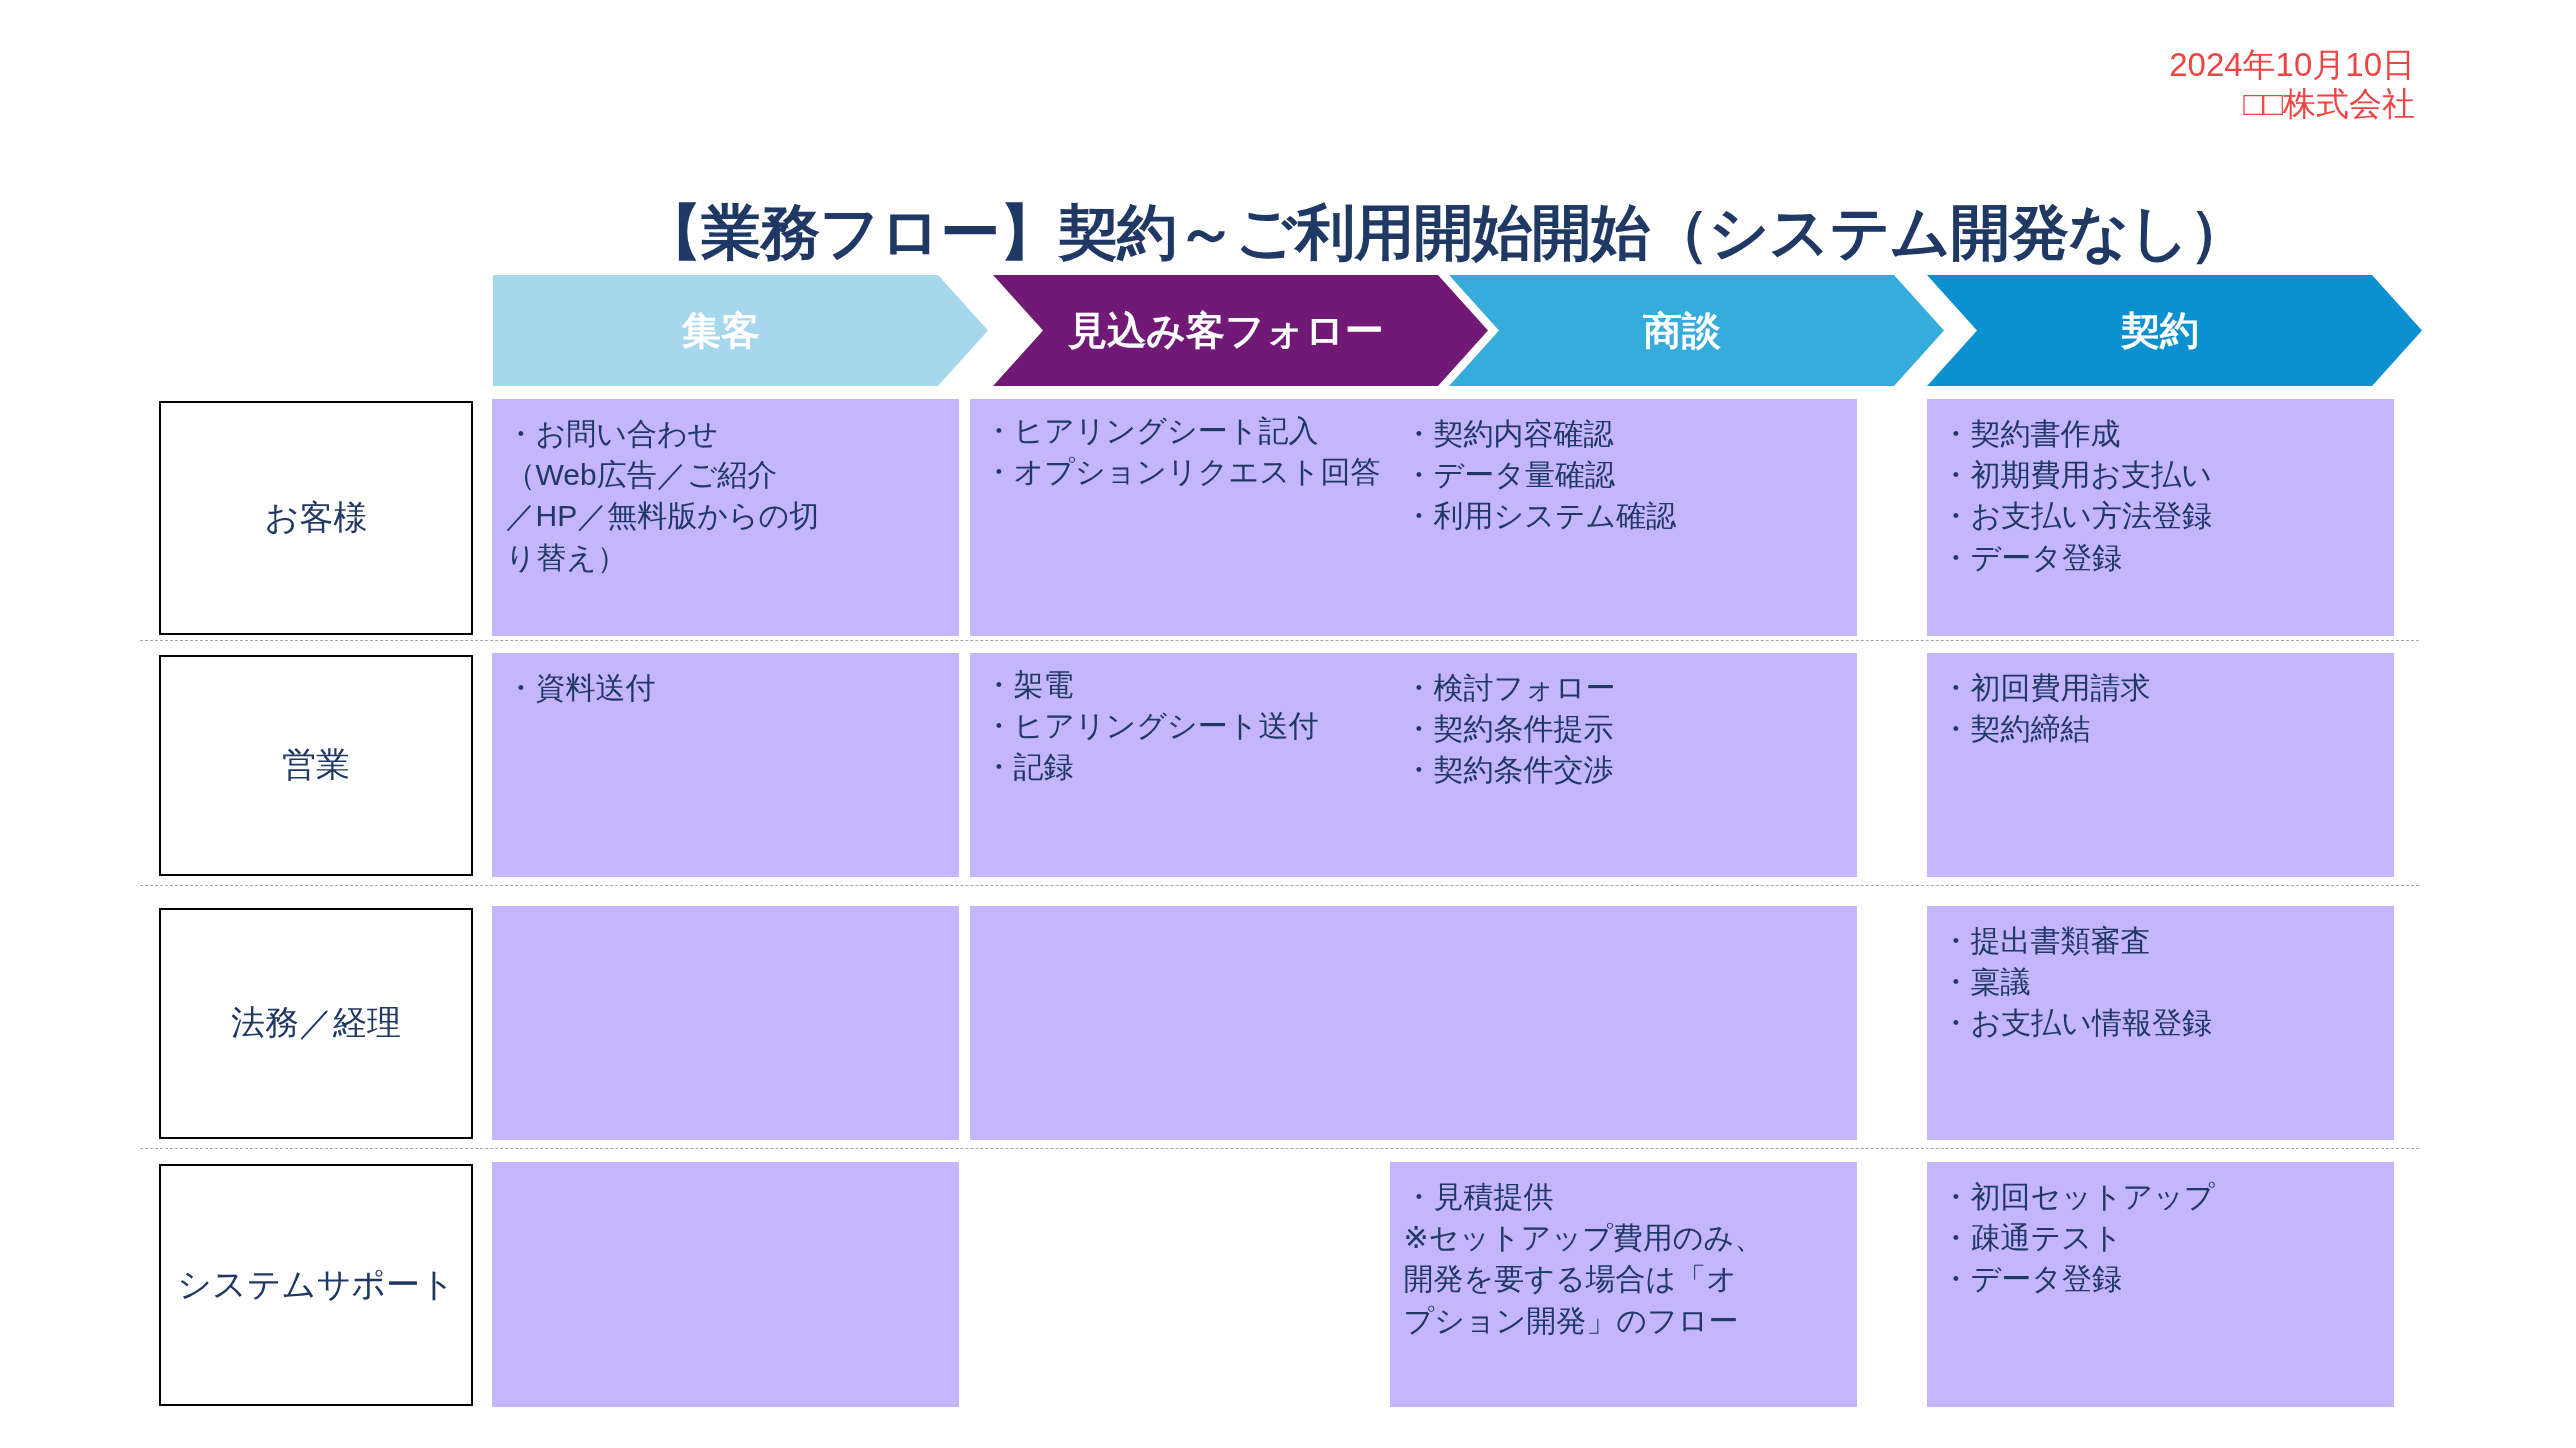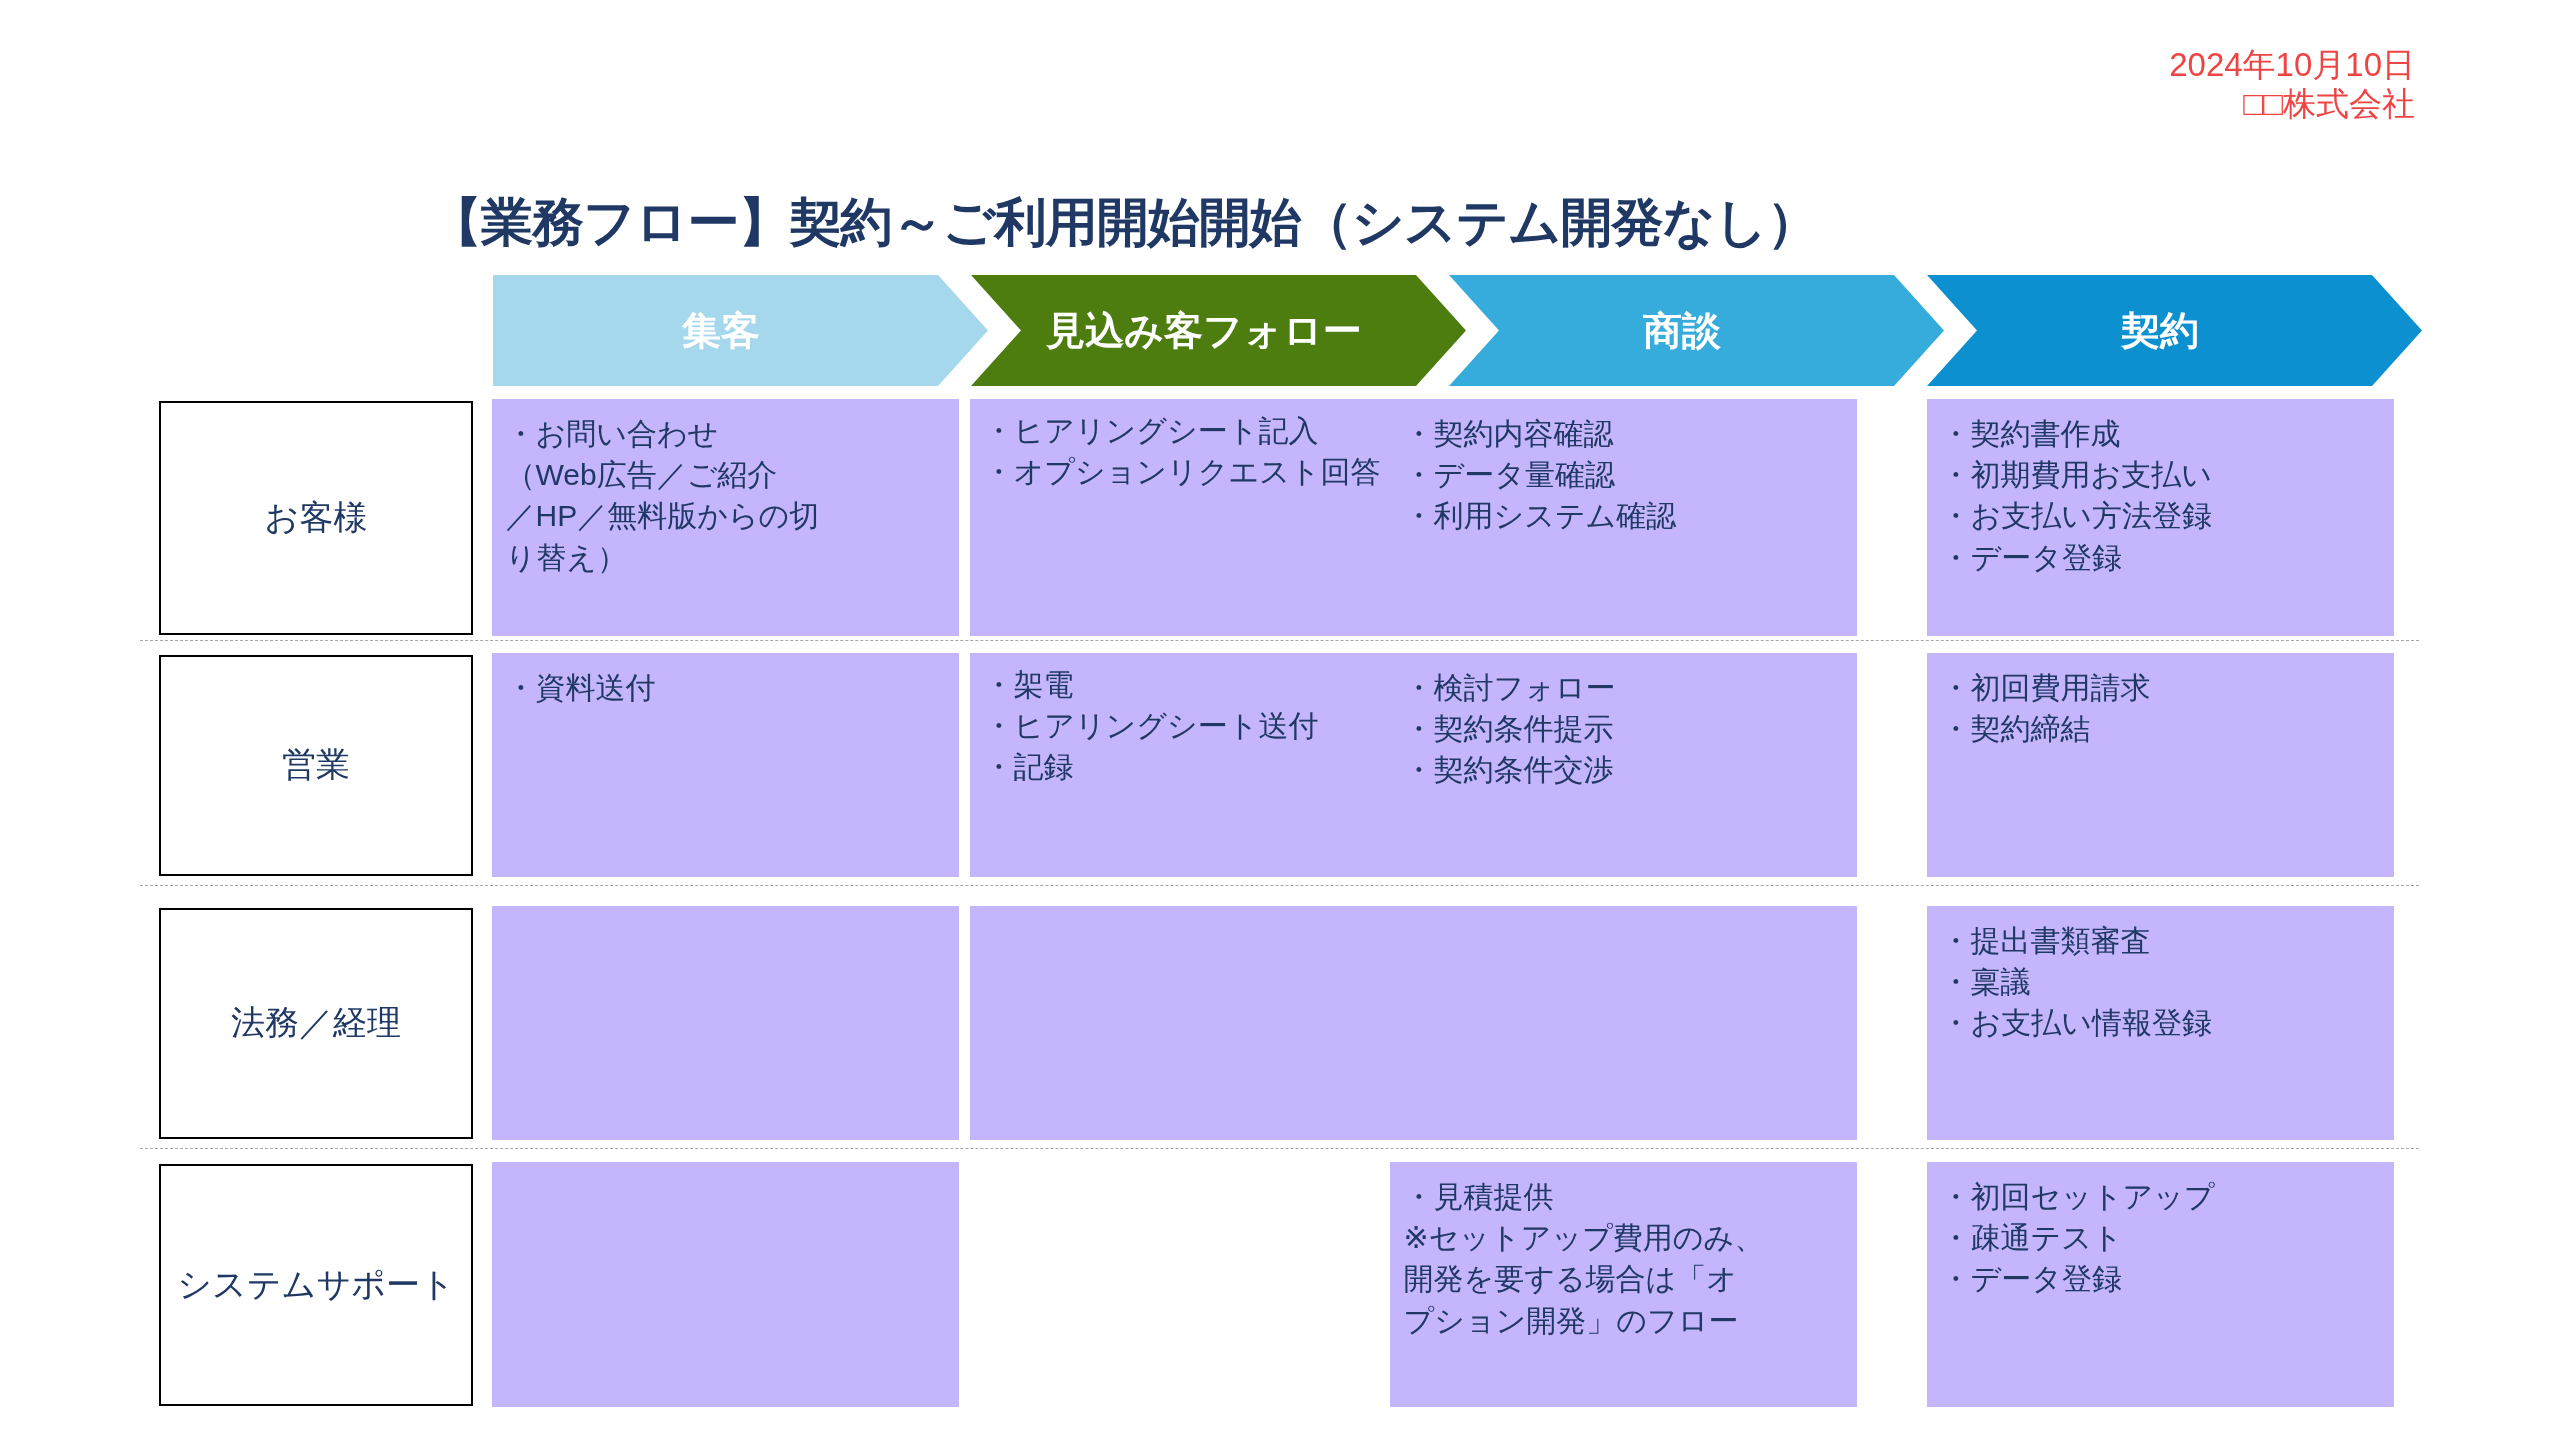--- a/index.html
+++ b/index.html
@@ -12,22 +12,22 @@
   }
 
   
   .meta-block{
     position:absolute; top:46px; right:161px;
     text-align:right; color:#ef4444;
     font-size:33px; line-height:1.18;
   }
   .page-title{
     position:absolute; top:153px; left:0; width:2248px;
-    text-align:center;
-    font-size:52px; font-weight:800;
+    text-align:right;
+    font-size:60px; font-weight:800;
     color:#1F3864;
     letter-spacing:-1px;
   }
 
   
   .phase-band{position:absolute; left:493px; top:275px; width:1941px; height:80px;}
   .phase{
     position:absolute; top:0; height:111px; width:495px;
     display:flex; align-items:center; justify-content:center;
     color:#ffffff; font-size:39px; font-weight:bold;
@@ -70,21 +70,21 @@
   <div>2024年10月10日</div>
   <div>□□株式会社</div>
 </div>
 
 <h1 class="page-title">【業務フロー】契約～ご利用開始開始（システム開発なし）</h1>
 
 <div class="phase-band">
   <div class="phase first" style="left: 0px; background-color: rgb(165, 216, 236);">
     <span class="phase-label">集客</span>
   </div>
-  <div class="phase" style="left: 478px; background-color: #4d7c0f;">
+  <div class="phase" style="left: 500px; background-color: #701a75;">
     <span class="phase-label">見込み客フォロー</span>
   </div>
   <div class="phase" style="left: 956px; background-color: rgb(53, 172, 220);">
     <span class="phase-label">商談</span>
   </div>
   <div class="phase" style="left: 1434px; background-color: rgb(13, 144, 207);">
     <span class="phase-label">契約</span>
   </div>
 </div>
 

